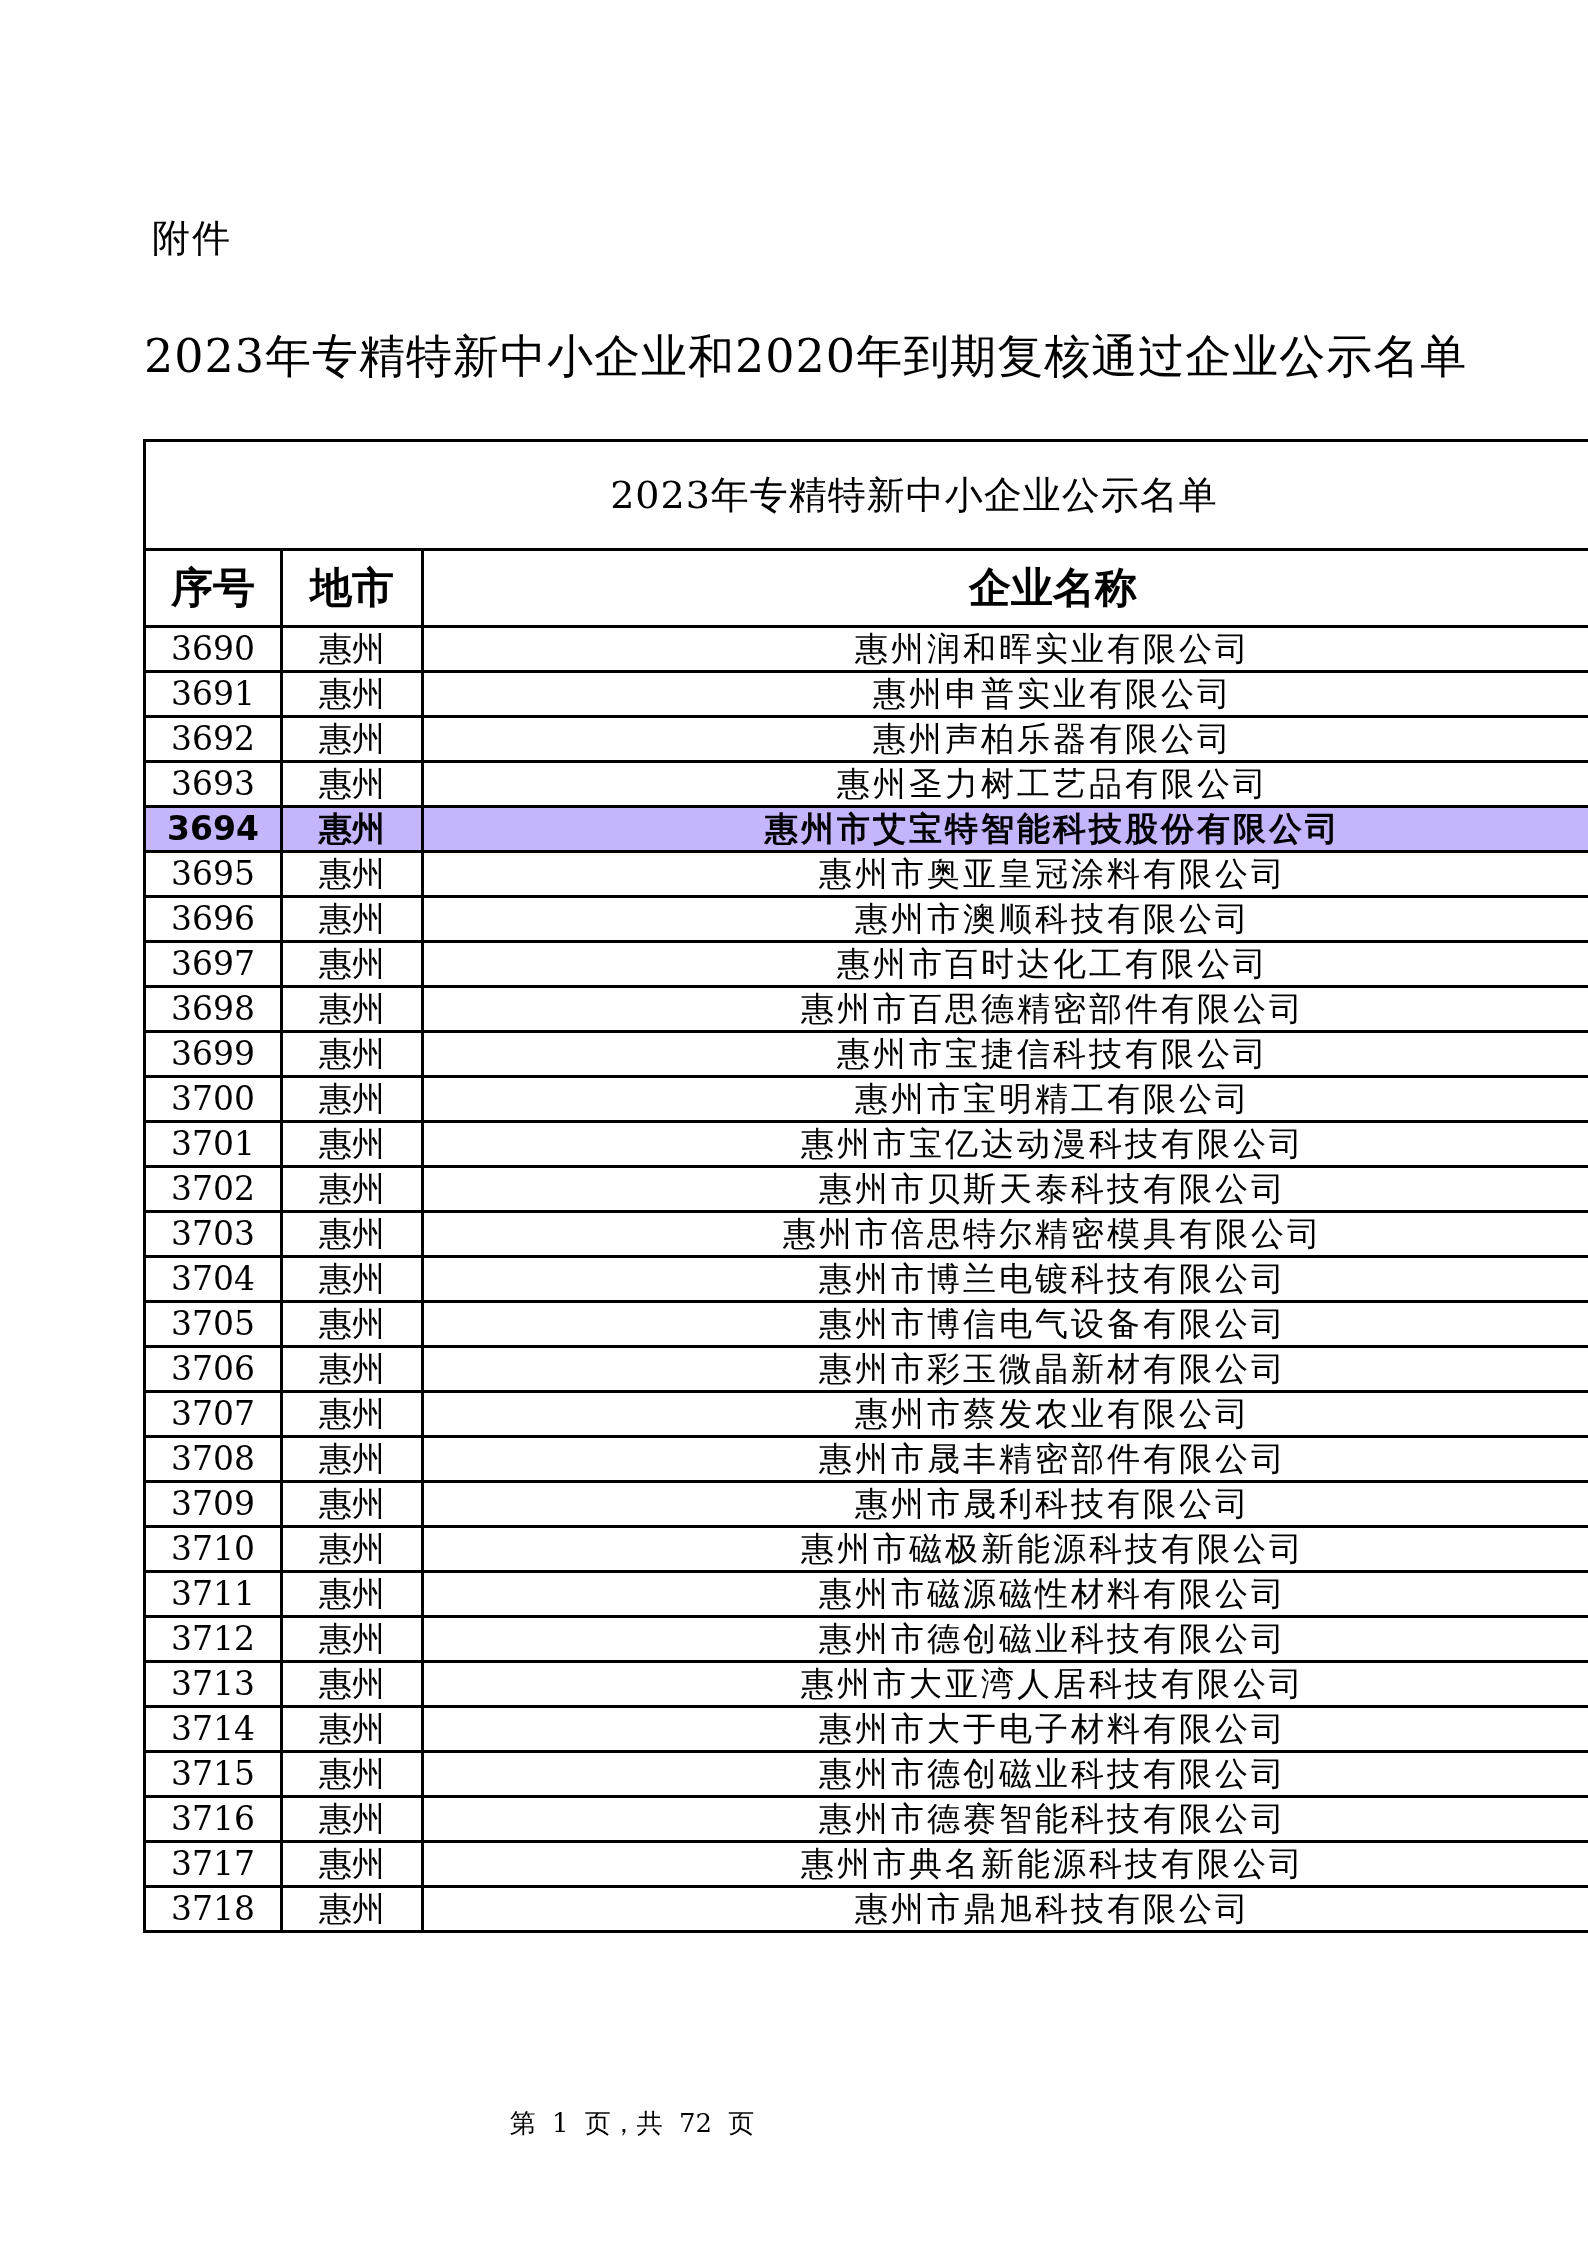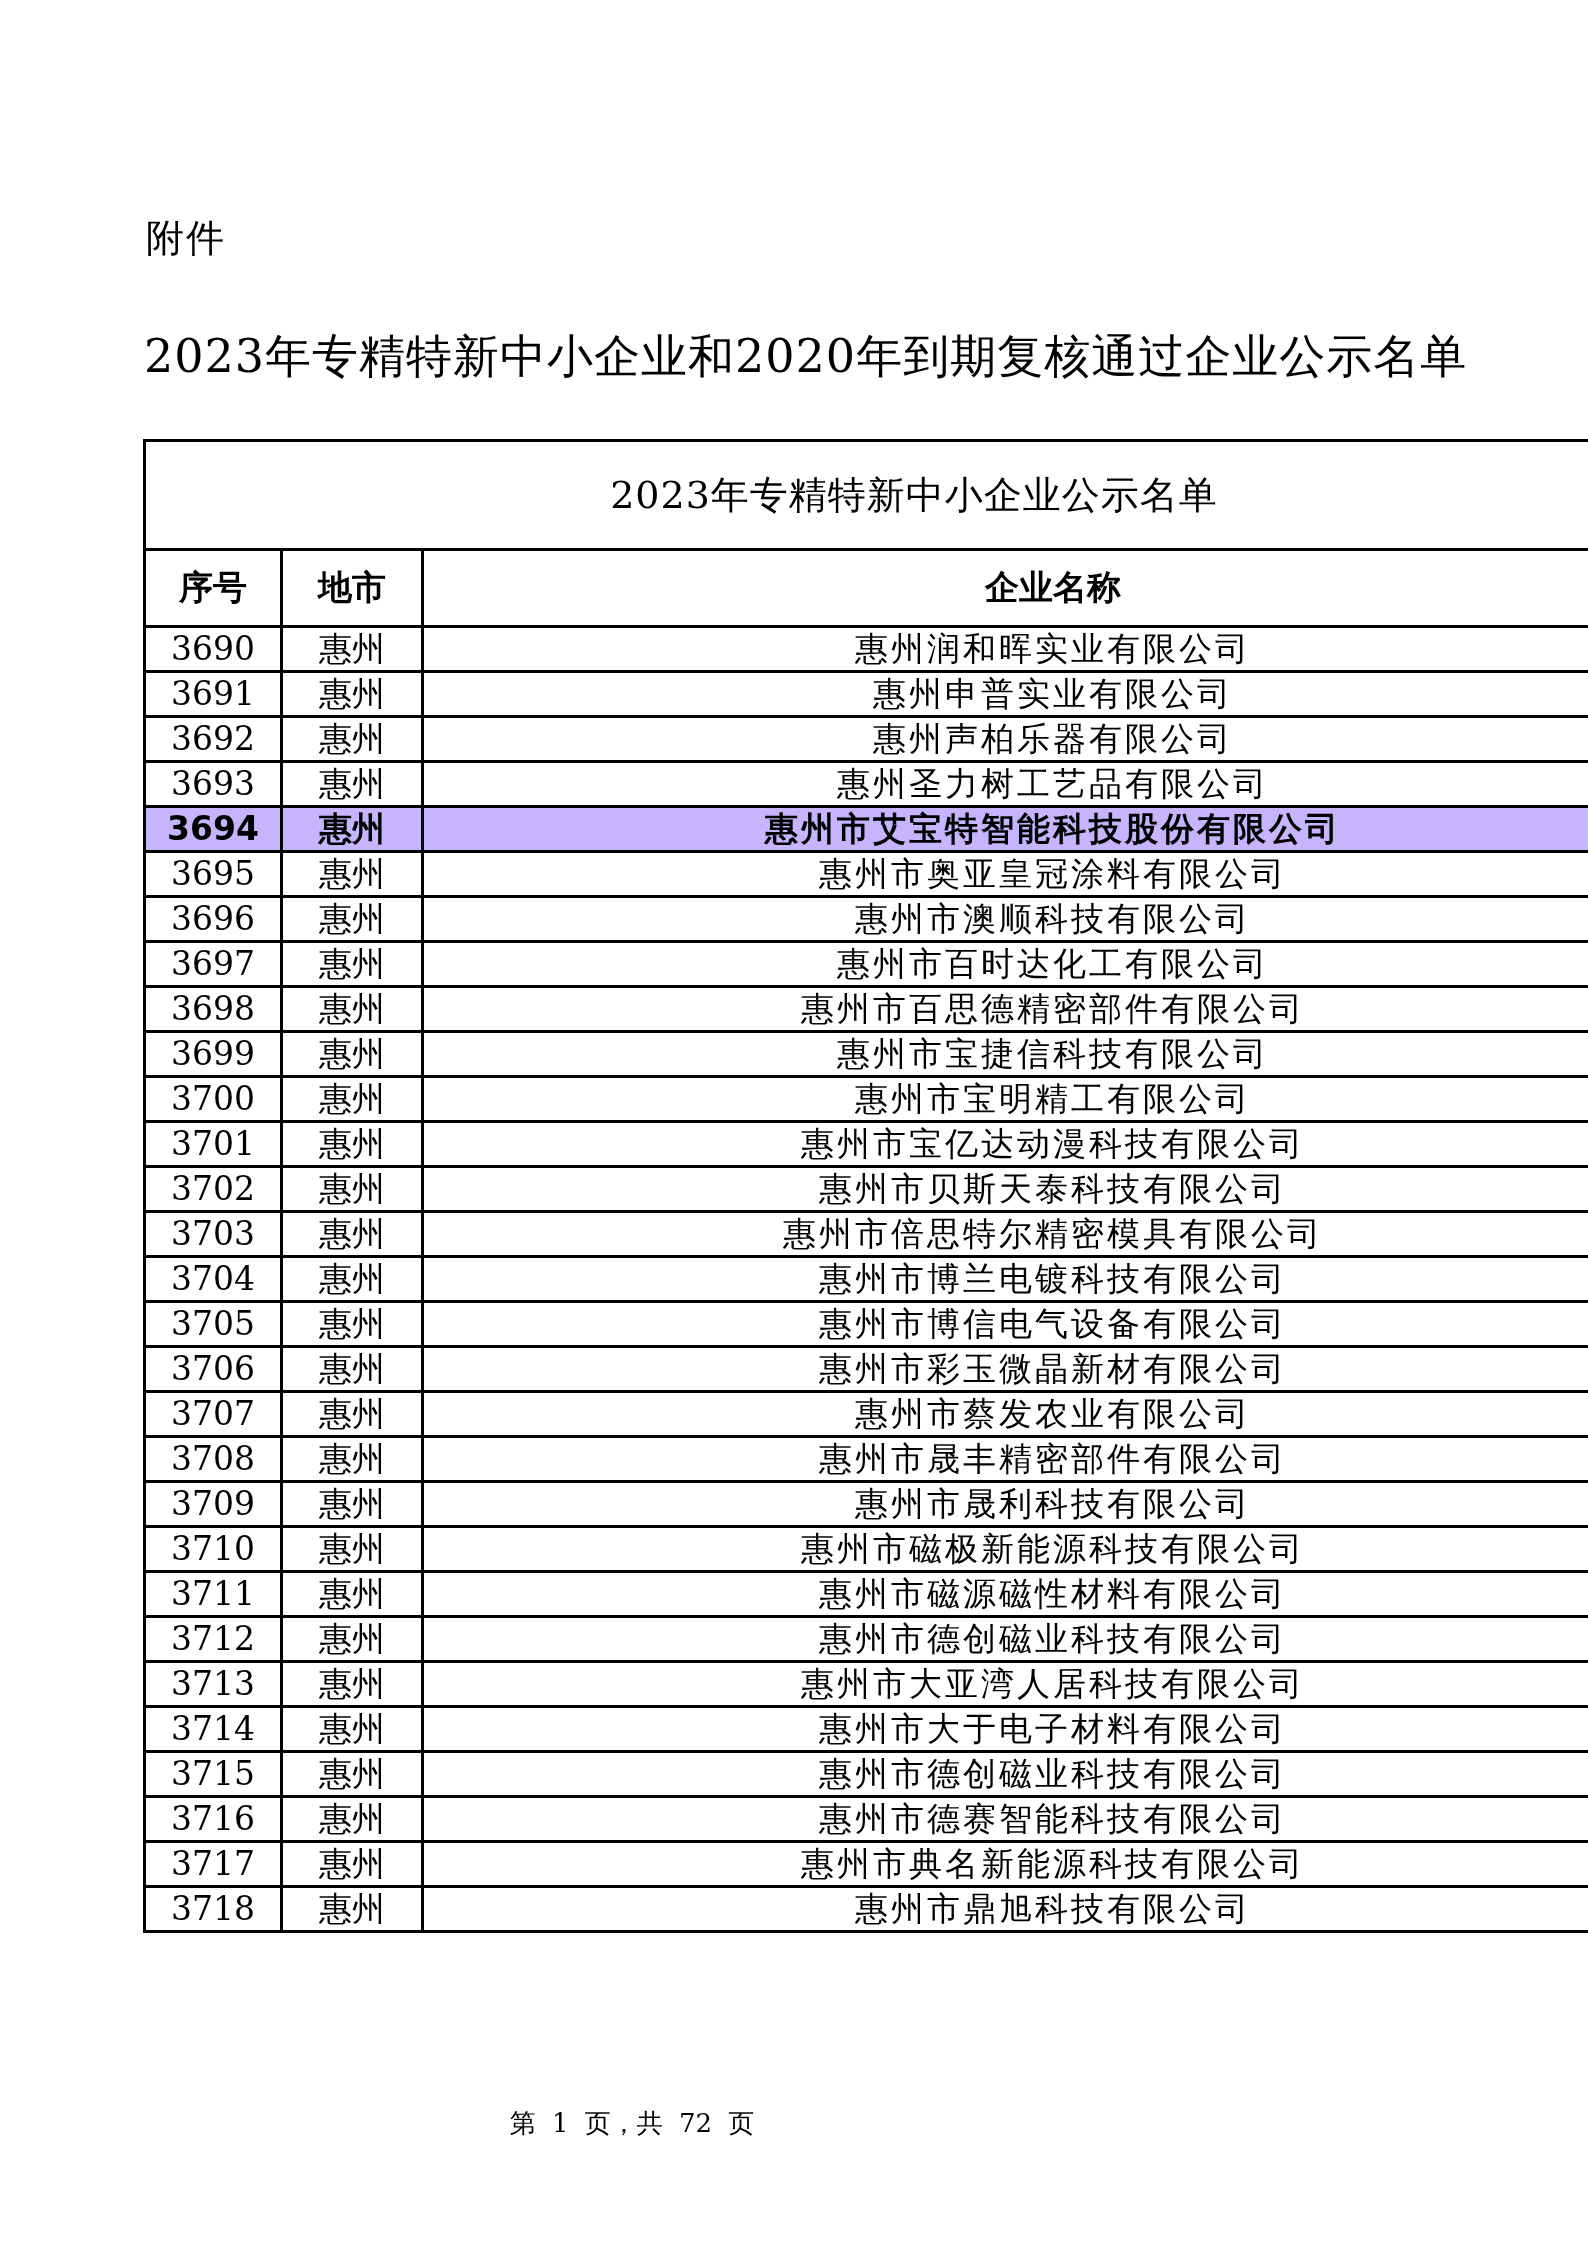--- a/index.html
+++ b/index.html
@@ -1,39 +1,39 @@
 <!DOCTYPE html>
 <html><head>
   <meta charset="utf-8">
   <style>
     html, body { margin: 0; padding: 0; background: #ffffff; }
     body {
       width: 1588px; height: 2245px; position: relative; overflow: hidden;
       font-family: "DejaVu Serif", "Liberation Serif", serif; color: #000;
     }
     .attachment {
-      position: absolute; left: 146px; top: 214px;
+      position: absolute; left: 152px; top: 214px;
       font-size: 38px; line-height: 48px; letter-spacing: 2px;
     }
     .doc-title {
       position: absolute; left: 144px; top: 326px; width: 1300px;
       font-size: 46px; line-height: 60px; white-space: nowrap;
       letter-spacing: 1px;
     }
     table.list {
       position: absolute; left: 143px; top: 439px;
       width: 1542px; border-collapse: collapse; table-layout: fixed;
     }
     table.list td, table.list th {
       border: 3px solid #000; padding: 0; text-align: center;
       vertical-align: middle; overflow: hidden; white-space: nowrap;
     }
     .title-row td { height: 106px; font-size: 38px; font-weight: normal; letter-spacing: 1px; }
     .header-row th {
-      height: 74px; font-size: 34px; font-weight: bold;
+      height: 74px; font-size: 42px; font-weight: bold;
       font-family: "DejaVu Sans", "Liberation Sans", sans-serif;
     }
     .data-row td { height: 42px; font-size: 33px; line-height: 42px; }
     .data-row td.name { letter-spacing: 3px; }
     .data-row.highlight td {
       background: #c4b5fd; font-weight: bold;
       font-family: "DejaVu Sans", "Liberation Sans", sans-serif;
     }
     col.c1 { width: 137px; }
     col.c2 { width: 141px; }

